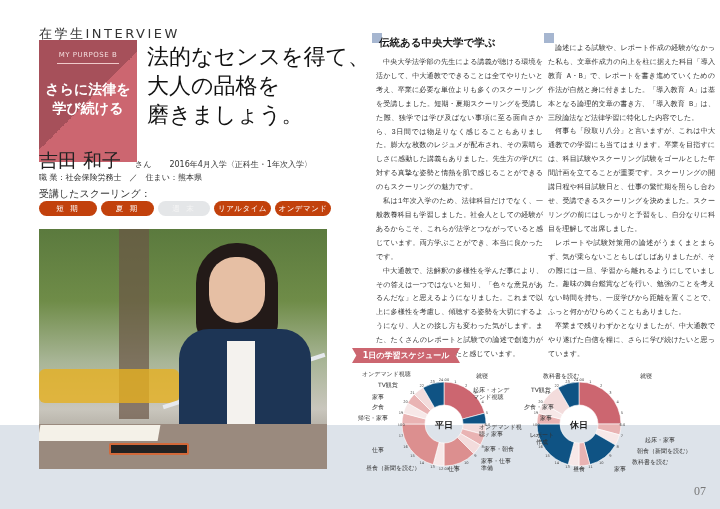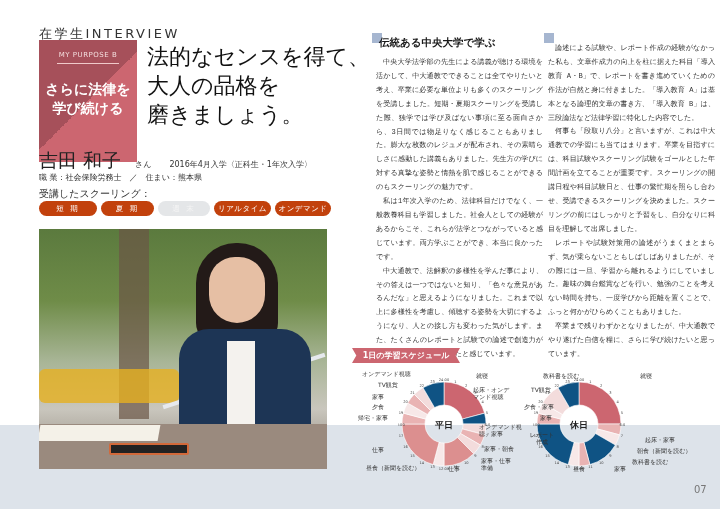--- a/index.html
+++ b/index.html
@@ -40,21 +40,21 @@
   .sec-title { position: relative; font-size: 10.5px; font-weight: bold; color: #1a1a1a; padding-left: 3px; margin-bottom: 6px; }
   .sec-title .sq { position: absolute; left: -4px; top: -3px; width: 10px; height: 10px; background: #a6b6d0; }
   .sec-title span.t { position: relative; }
   .body-text { font-size: 7.1px; line-height: 13.9px; color: #333; text-align: justify; font-family: Liberation Mono, monospace; }
   .body-text p { text-indent: 1em; }
   .schedule-head { position: absolute; left: 352px; top: 348px; width: 108px; height: 15px; background: #cc6670; color: #fff; font-size: 8px; font-weight: bold; display: flex; align-items: center; justify-content: center;
     clip-path: polygon(0 0, 100% 0, 96% 50%, 100% 100%, 0 100%, 4% 50%); }
   .chart { position: absolute; }
   .chart svg { display: block; }
   .clabel { position: absolute; font-size: 6px; color: #333; white-space: nowrap; line-height: 7px; }
-  .page-num { position: absolute; left: 694px; top: 484px; font-size: 10px; color: #777; }
+  .page-num { position: absolute; left: 694px; top: 484px; font-size: 12px; color: #777; font-family: Liberation Serif, serif; }
 </style>
 </head>
 <body>
 
 <div class="bottom-band"></div>
 
 <div class="kicker">在学生INTERVIEW</div>
 
 <div class="purpose-box">
   <div class="purpose-label">MY PURPOSE B</div>

